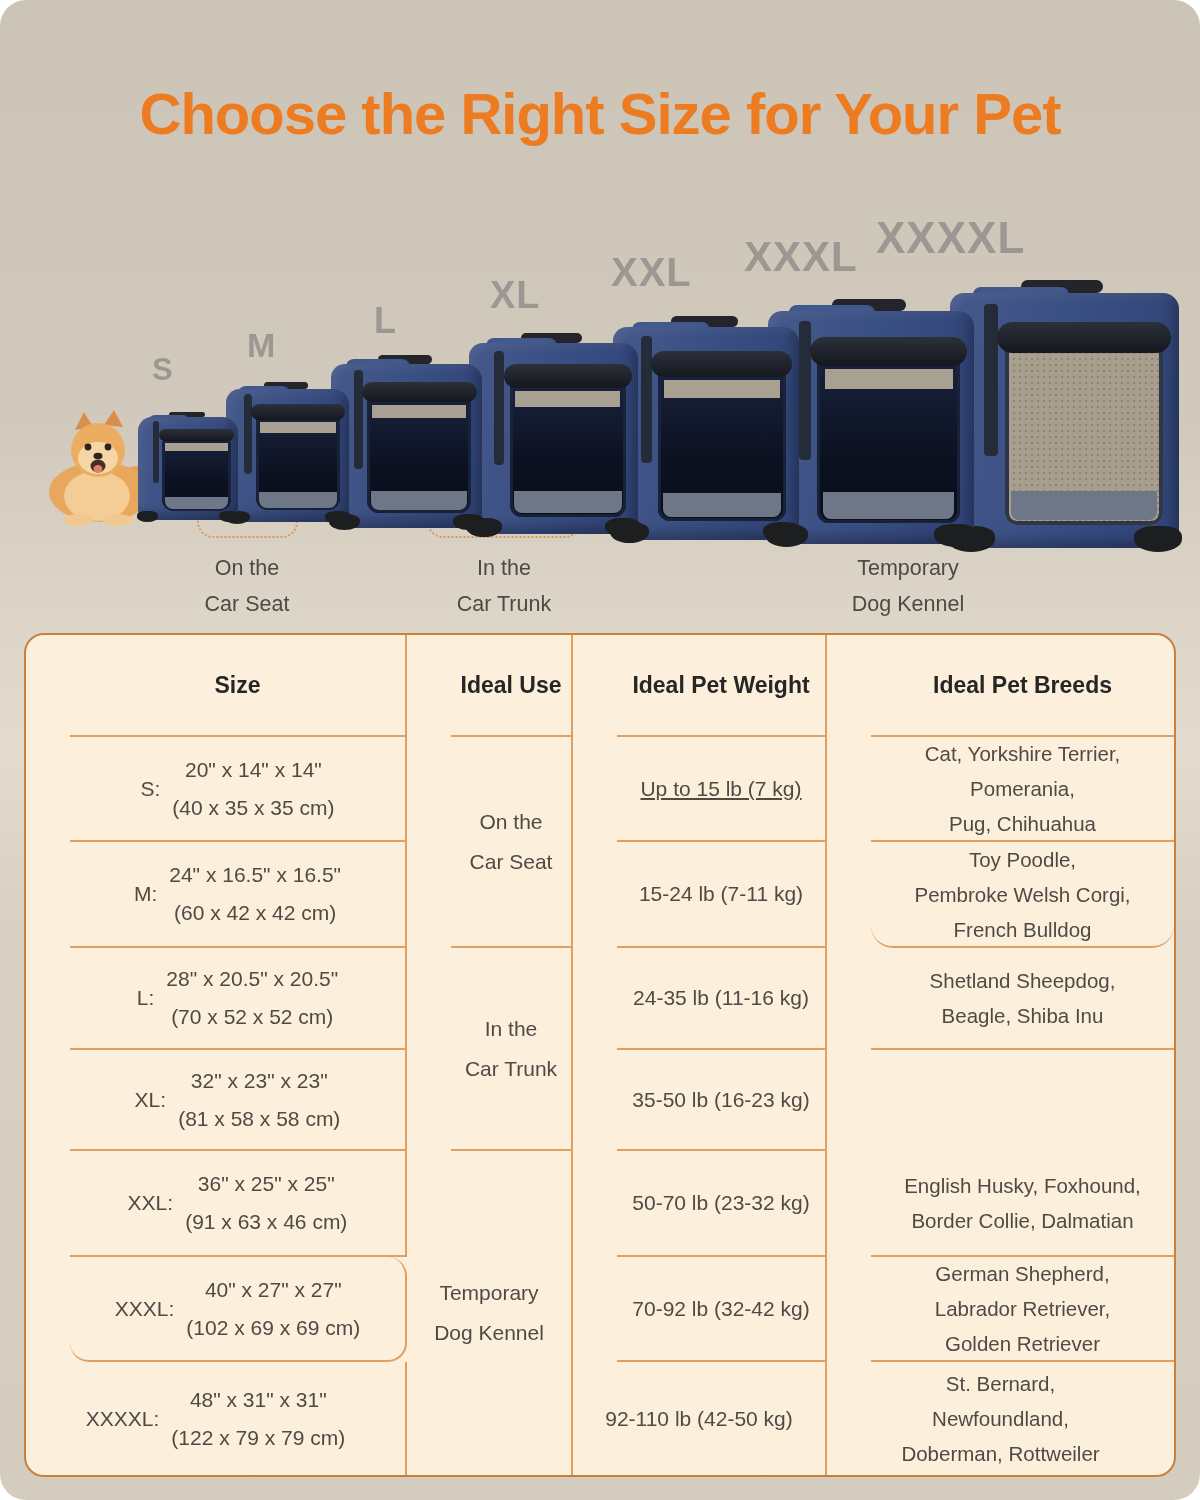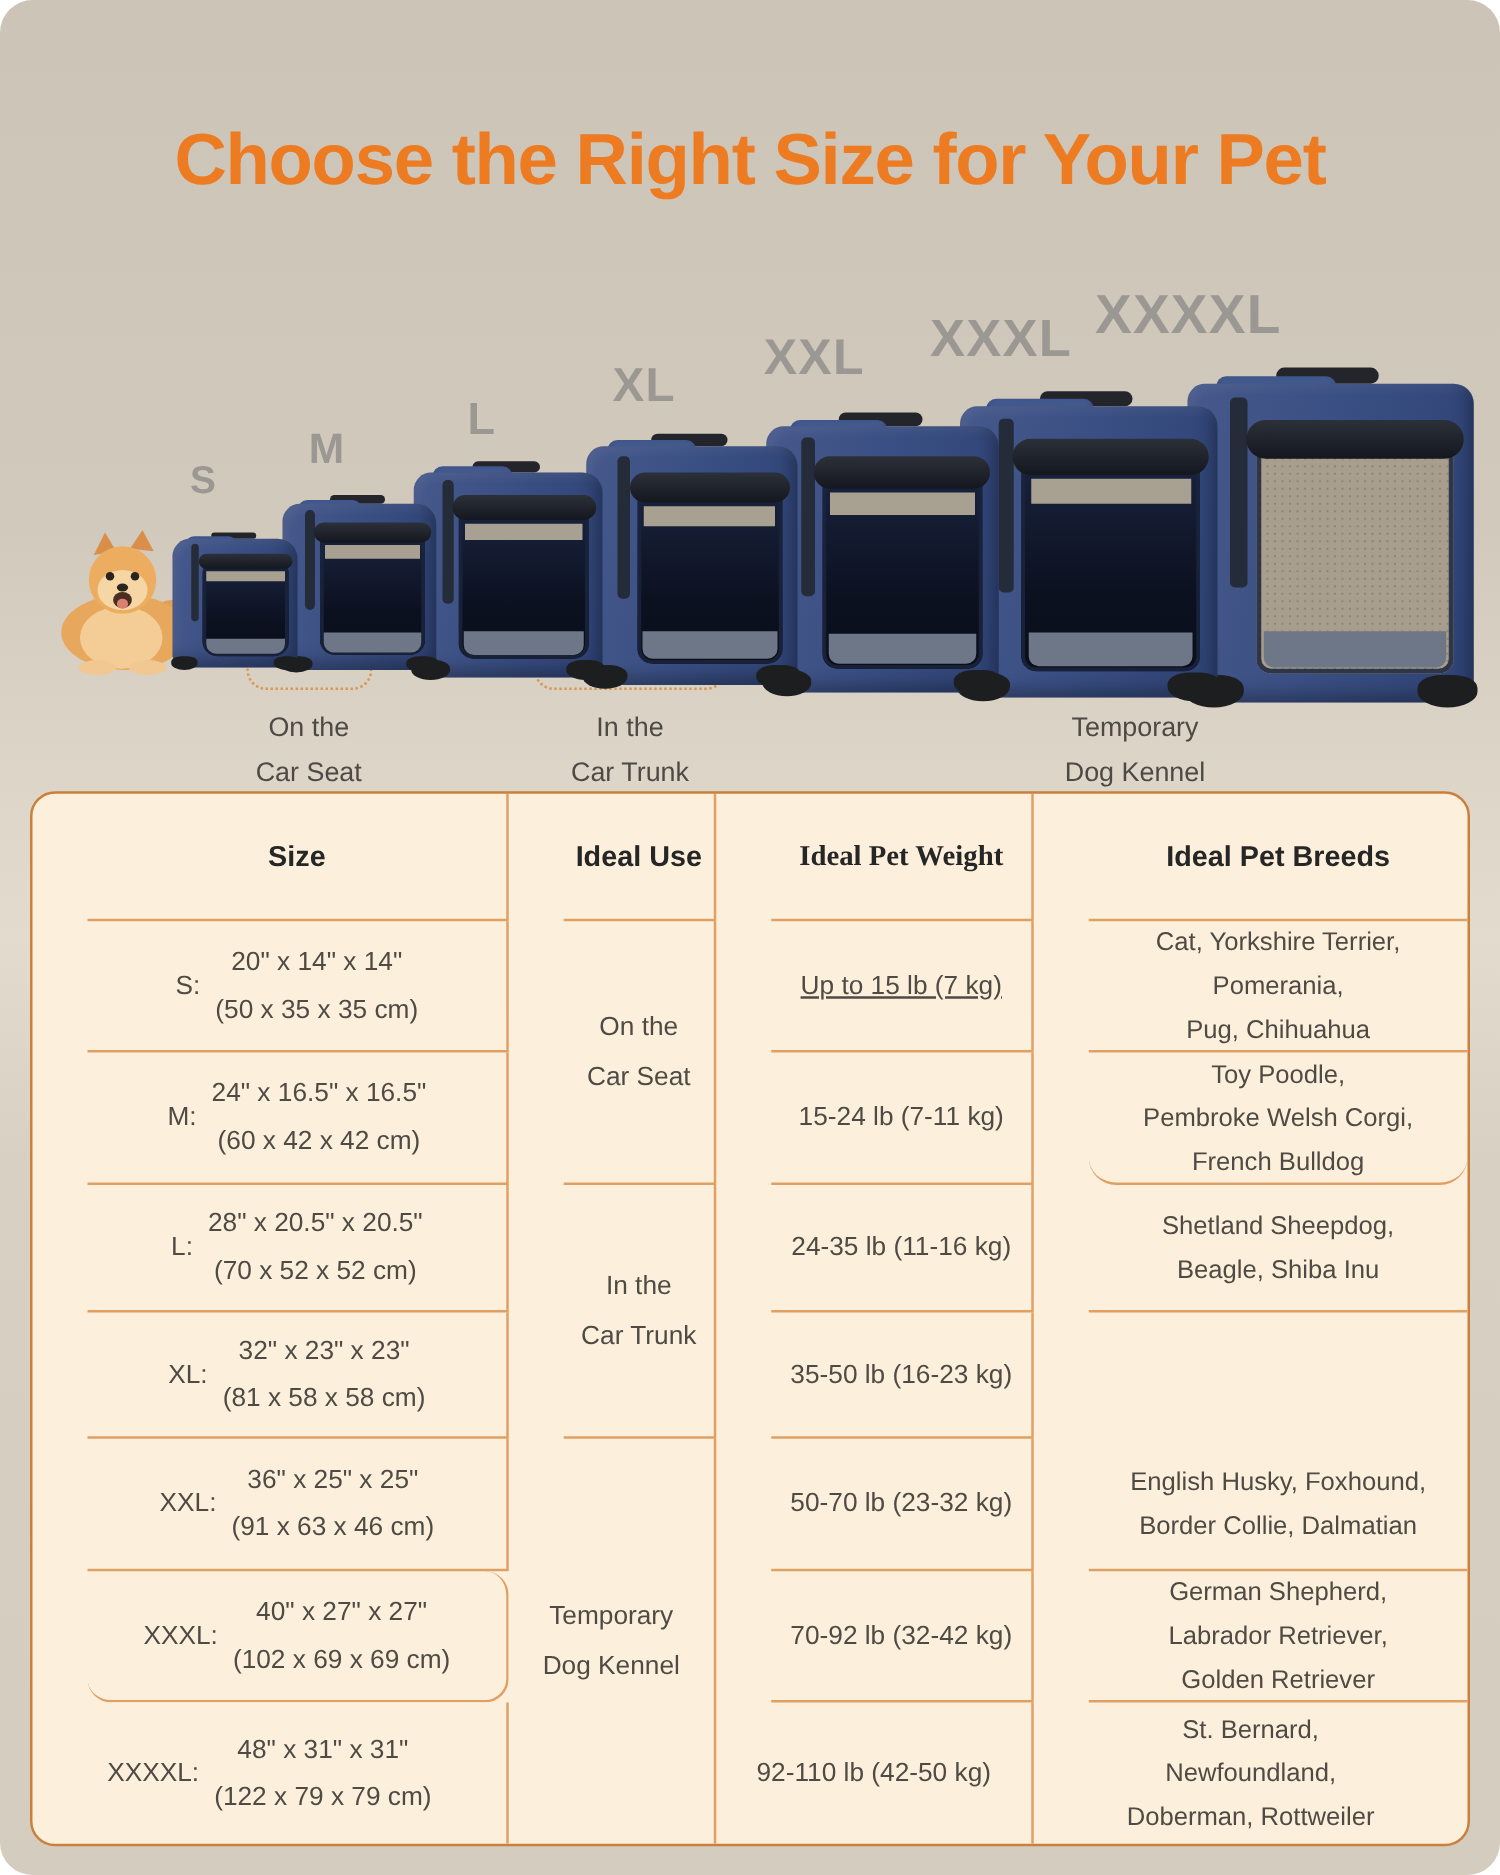--- a/index.html
+++ b/index.html
@@ -3,21 +3,21 @@
 <meta charset="utf-8">
 <style>
   html,body{margin:0;padding:0;background:#ffffff;}
   *{box-sizing:border-box;font-family:"Liberation Sans",sans-serif;}
   .page{position:relative;width:1200px;height:1500px;overflow:hidden;border-radius:26px;
     background:linear-gradient(180deg,#cdc4b8 0%,#d2c9bd 28%,#ddd4c8 40%,#e4dbcf 50%,#d9d0c4 62%,#d5ccc0 100%);}
   
   .title{position:absolute;top:80px;left:0;width:100%;text-align:center;
     font-size:58px;font-weight:bold;letter-spacing:-1px;color:#ed7b21;}
   
-  .hero{position:absolute;top:14px;left:0;width:1200px;height:632px;}
+  .hero{position:absolute;top:0;left:0;width:1200px;height:632px;}
   .size-tag{position:absolute;font-weight:bold;color:#9b9893;letter-spacing:1px;}
   
   .carrier{position:absolute;}
   .c-handle{position:absolute;top:0;left:31%;width:36%;height:5%;background:#23252b;border-radius:8px;}
   .c-pocket{position:absolute;top:2.5%;left:10%;width:42%;height:9%;background:#42598e;border-radius:8px 8px 2px 2px;box-shadow:inset 0 -3px 5px rgba(0,0,0,.25);}
   .c-body{position:absolute;left:0;right:0;top:5%;bottom:0;border-radius:14px 16px 10px 10px;
     background:linear-gradient(100deg,#46598c 0%,#3a4f83 45%,#2e4274 100%);
     box-shadow:inset -5px -7px 12px rgba(0,0,0,.28),inset 4px 4px 8px rgba(255,255,255,.07);}
   .c-window{position:absolute;left:24%;right:7%;top:15%;bottom:9%;border-radius:12px;
     background:linear-gradient(180deg,#1a2440 0%,#0c1120 65%,#0a0e1a 100%);
@@ -197,26 +197,26 @@
     <div class="bracket-label" style="left:808px;top:550px;width:200px;">
       <div>Temporary</div>
       <div>Dog Kennel</div>
     </div>
   </div>
 
   <div class="size-table">
 
     <div class="cell hcell br bb" style="grid-column:1;grid-row:1;">Size</div>
     <div class="cell hcell br bb" style="grid-column:2;grid-row:1;">Ideal Use</div>
-    <div class="cell hcell br bb" style="grid-column:3;grid-row:1;font-family:Liberation Serif, serif;">Ideal Pet Weight</div>
+    <div class="cell hcell br bb" style="grid-column:3;grid-row:1;">Ideal Pet Weight</div>
     <div class="cell hcell bb" style="grid-column:4;grid-row:1;">Ideal Pet Breeds</div>
 
     <div class="cell size-cell br bb" style="grid-column:1;grid-row:2;">
       <span class="size-abbr">S:</span>
-      <span class="dims"><span>20" x 14" x 14"</span><br><span>(50 x 35 x 35 cm)</span></span>
+      <span class="dims"><span>20" x 14" x 14"</span><br><span>(40 x 35 x 35 cm)</span></span>
     </div>
     <div class="cell size-cell br bb" style="grid-column:1;grid-row:3;">
       <span class="size-abbr">M:</span>
       <span class="dims"><span>24" x 16.5" x 16.5"</span><br><span>(60 x 42 x 42 cm)</span></span>
     </div>
     <div class="cell size-cell br bb" style="grid-column:1;grid-row:4;">
       <span class="size-abbr">L:</span>
       <span class="dims"><span>28" x 20.5" x 20.5"</span><br><span>(70 x 52 x 52 cm)</span></span>
     </div>
     <div class="cell size-cell br bb" style="grid-column:1;grid-row:5;">

